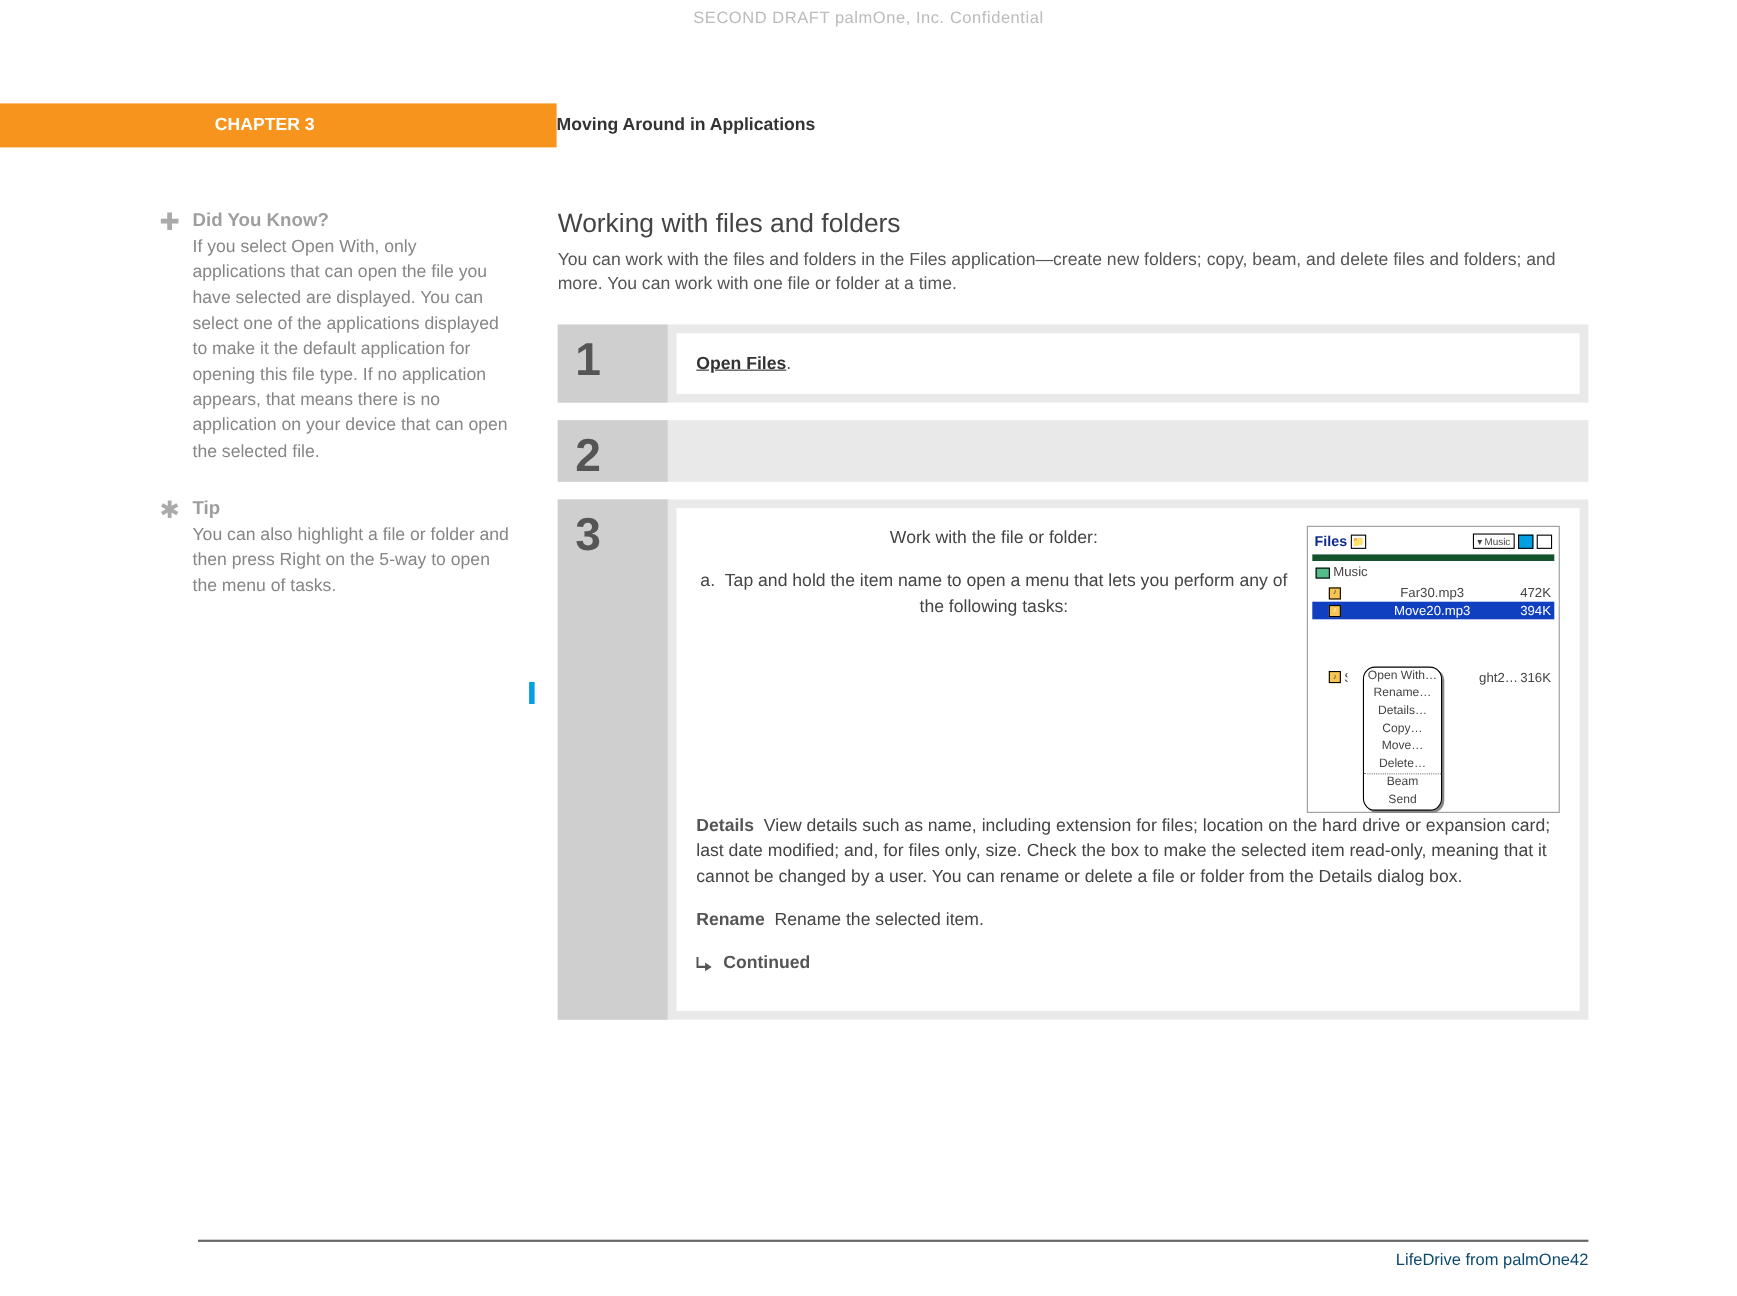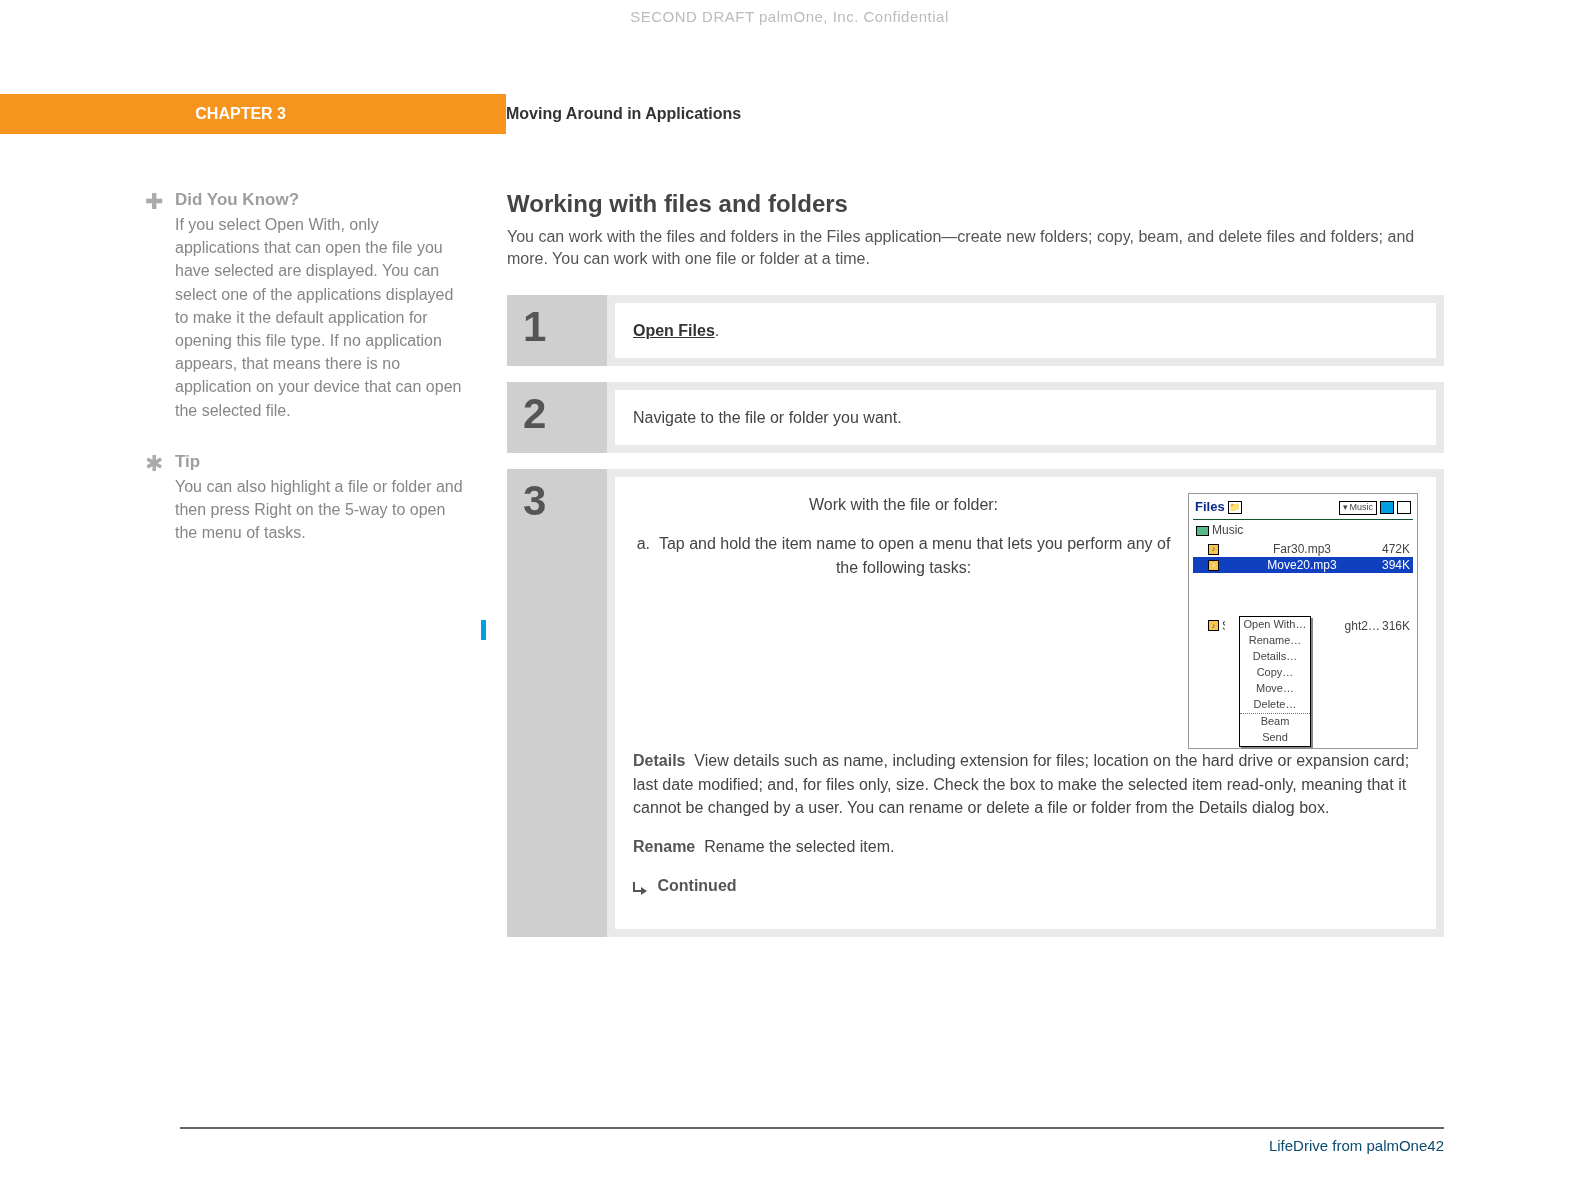--- a/index.html
+++ b/index.html
@@ -79,21 +79,21 @@
     font-size: 16px;
     line-height: 1.45;
     color: #868686;
   }
   .main {
     flex: 1;
     padding-left: 12px;
   }
   .main-heading {
     font-size: 24px;
-    font-weight: bold;
+    font-weight: normal;
     color: #444;
     margin-bottom: 8px;
   }
   .main-intro {
     font-size: 16px;
     line-height: 1.4;
     color: #555;
     margin-bottom: 24px;
   }
   .steps { }
@@ -166,21 +166,21 @@
     background: #fff;
     font-family: "Arial Narrow", Tahoma, sans-serif;
     font-size: 12px;
     flex-shrink: 0;
   }
   .dev-titlebar {
     display: flex;
     align-items: center;
     background: #fff;
     padding: 0 2px 2px 2px;
-    border-bottom: 1px solid #14532d;
+    border-bottom: 6px solid #14532d;
     gap: 3px;
   }
   .dev-titlebar .title { font-weight: bold; color: #0b2b8a; font-size: 13px; }
   .dev-titlebar .up-icon, .dev-titlebar .dd {
     border: 1px solid #000;
     width: 14px; height: 13px;
     display: inline-flex; align-items: center; justify-content: center;
     font-size: 9px;
   }
   .dev-titlebar .dd { width: auto; padding: 0 3px; margin-left: auto; height:14px; position:relative; }
@@ -265,21 +265,20 @@
 
       <div class="step">
         <div class="step-num">1</div>
         <div class="step-body">
           <a href="#" class="link">Open Files</a><span>.</span>
         </div>
       </div>
 
       <div class="step">
         <div class="step-num">2</div>
-        <div class="step-body">Navigate to the file or folder you want.</div>
       </div>
 
       <div class="step">
         <div class="step-num">3</div>
         <div class="step-body">
           <div class="step3-text">
             <div class="step3-wrap">
               <div style="flex:1;">
                 <p>Work with the file or folder:</p>
                 <p class="sub-a">
@@ -309,21 +308,21 @@
                   <span class="name">Move20.mp3</span>
                   <span class="size">394K</span>
                 </div>
                 <div style="position:relative;">
                   <div class="row-with-menu" style="padding-left:15px;margin-top:45px;">
                     <span class="note-icon">♪</span>
                     <span class="shortname">S</span>
                     <span class="part">ght2…</span>
                     <span class="size">316K</span>
                   </div>
-                  <div class="context-menu" style="position:absolute; top:0; left:28px;">
+                  <div class="context-menu" style="position:absolute; top:0; left:28px;border-radius:11px;">
                     <div>Open With…</div>
                     <div>Rename…</div>
                     <div>Details…</div>
                     <div>Copy…</div>
                     <div>Move…</div>
                     <div>Delete…</div>
                     <div class="sep">Beam</div>
                     <div>Send</div>
                   </div>
                   <div style="height:110px;"></div>

